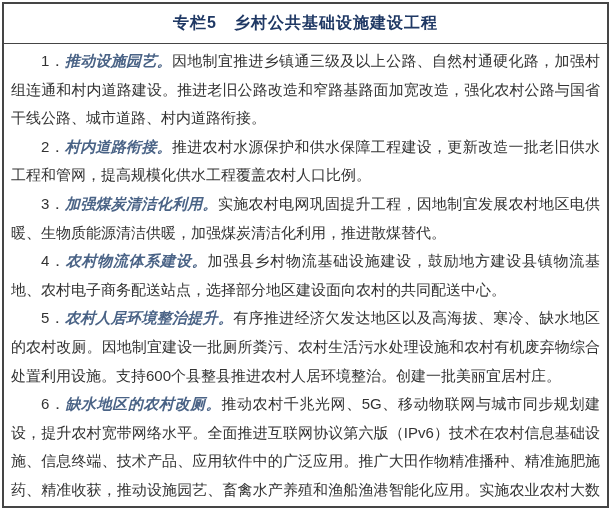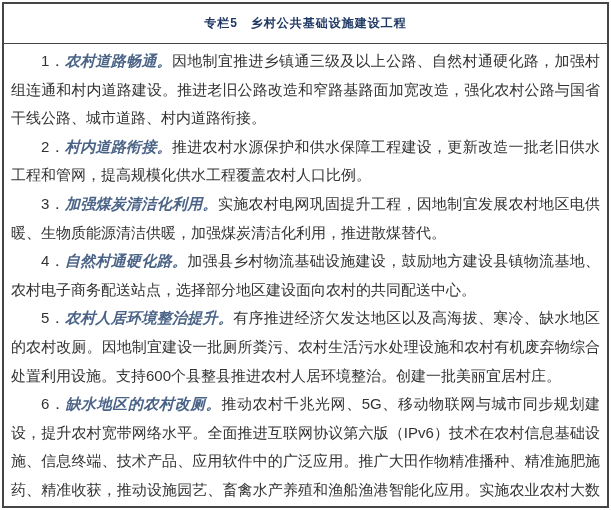--- a/index.html
+++ b/index.html
@@ -16,21 +16,21 @@
     background: #ffffff;
   }
   .panel-header {
     height: 40px;
     border-bottom: 1px solid #454545;
     display: flex;
     align-items: center;
     justify-content: center;
   }
   .panel-title {
-    font-size: 12px;
+    font-size: 16px;
     font-weight: bold;
     color: #1f3864;
     letter-spacing: 1px;
   }
   .panel-body {
     padding: 3px 7px 0 7px;
   }
   .item {
     font-size: 15px;
     line-height: 28.6px;
@@ -52,20 +52,20 @@
   }
 </style>
 </head>
 <body>
 
 <div class="panel">
   <div class="panel-header">
     <span class="panel-title">专栏5　乡村公共基础设施建设工程</span>
   </div>
   <div class="panel-body">
-    <p class="item"><span class="num">1．</span><span class="lead">农村道路畅通。</span><span class="body-text">因地制宜推进乡镇通三级及以上公路、自然村通硬化路，加强村组连通和村内道路建设。推进老旧公路改造和窄路基路面加宽改造，强化农村公路与国省干线公路、城市道路、村内道路衔接。</span></p>
+    <p class="item"><span class="num">1．</span><span class="lead">推动设施园艺。</span><span class="body-text">因地制宜推进乡镇通三级及以上公路、自然村通硬化路，加强村组连通和村内道路建设。推进老旧公路改造和窄路基路面加宽改造，强化农村公路与国省干线公路、城市道路、村内道路衔接。</span></p>
     <p class="item"><span class="num">2．</span><span class="lead">村内道路衔接。</span><span class="body-text">推进农村水源保护和供水保障工程建设，更新改造一批老旧供水工程和管网，提高规模化供水工程覆盖农村人口比例。</span></p>
     <p class="item"><span class="num">3．</span><span class="lead">加强煤炭清洁化利用。</span><span class="body-text">实施农村电网巩固提升工程，因地制宜发展农村地区电供暖、生物质能源清洁供暖，加强煤炭清洁化利用，推进散煤替代。</span></p>
-    <p class="item"><span class="num">4．</span><span class="lead">自然村通硬化路。</span><span class="body-text">加强县乡村物流基础设施建设，鼓励地方建设县镇物流基地、农村电子商务配送站点，选择部分地区建设面向农村的共同配送中心。</span></p>
+    <p class="item"><span class="num">4．</span><span class="lead">农村物流体系建设。</span><span class="body-text">加强县乡村物流基础设施建设，鼓励地方建设县镇物流基地、农村电子商务配送站点，选择部分地区建设面向农村的共同配送中心。</span></p>
     <p class="item"><span class="num">5．</span><span class="lead">农村人居环境整治提升。</span><span class="body-text">有序推进经济欠发达地区以及高海拔、寒冷、缺水地区的农村改厕。因地制宜建设一批厕所粪污、农村生活污水处理设施和农村有机废弃物综合处置利用设施。支持600个县整县推进农村人居环境整治。创建一批美丽宜居村庄。</span></p>
     <p class="item"><span class="num">6．</span><span class="lead">缺水地区的农村改厕。</span><span class="body-text">推动农村千兆光网、5G、移动物联网与城市同步规划建设，提升农村宽带网络水平。全面推进互联网协议第六版（IPv6）技术在农村信息基础设施、信息终端、技术产品、应用软件中的广泛应用。推广大田作物精准播种、精准施肥施药、精准收获，推动设施园艺、畜禽水产养殖和渔船渔港智能化应用。实施农业农村大数据应用行动。</span></p>
   </div>
 </div>
 
 </body></html>

